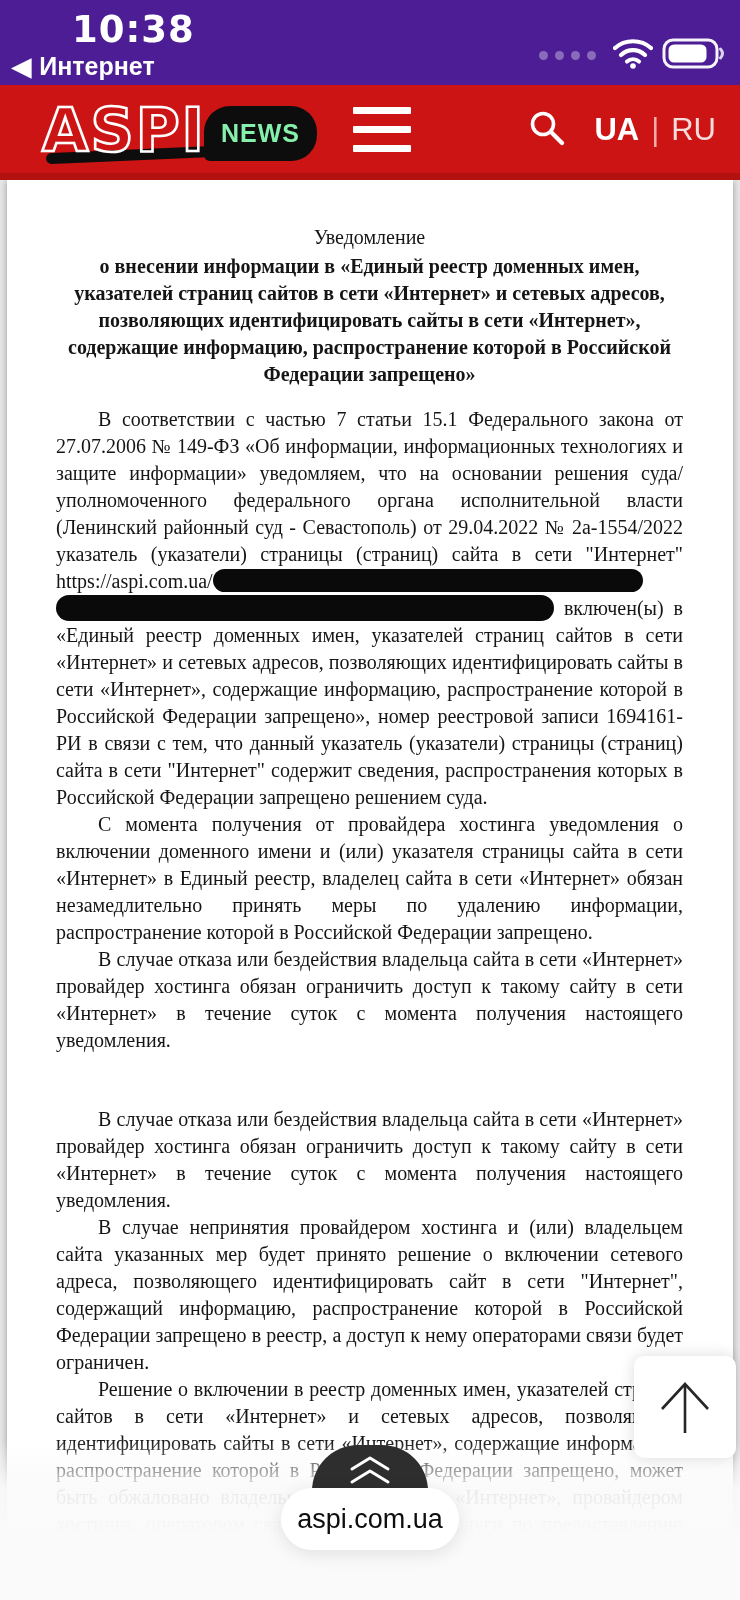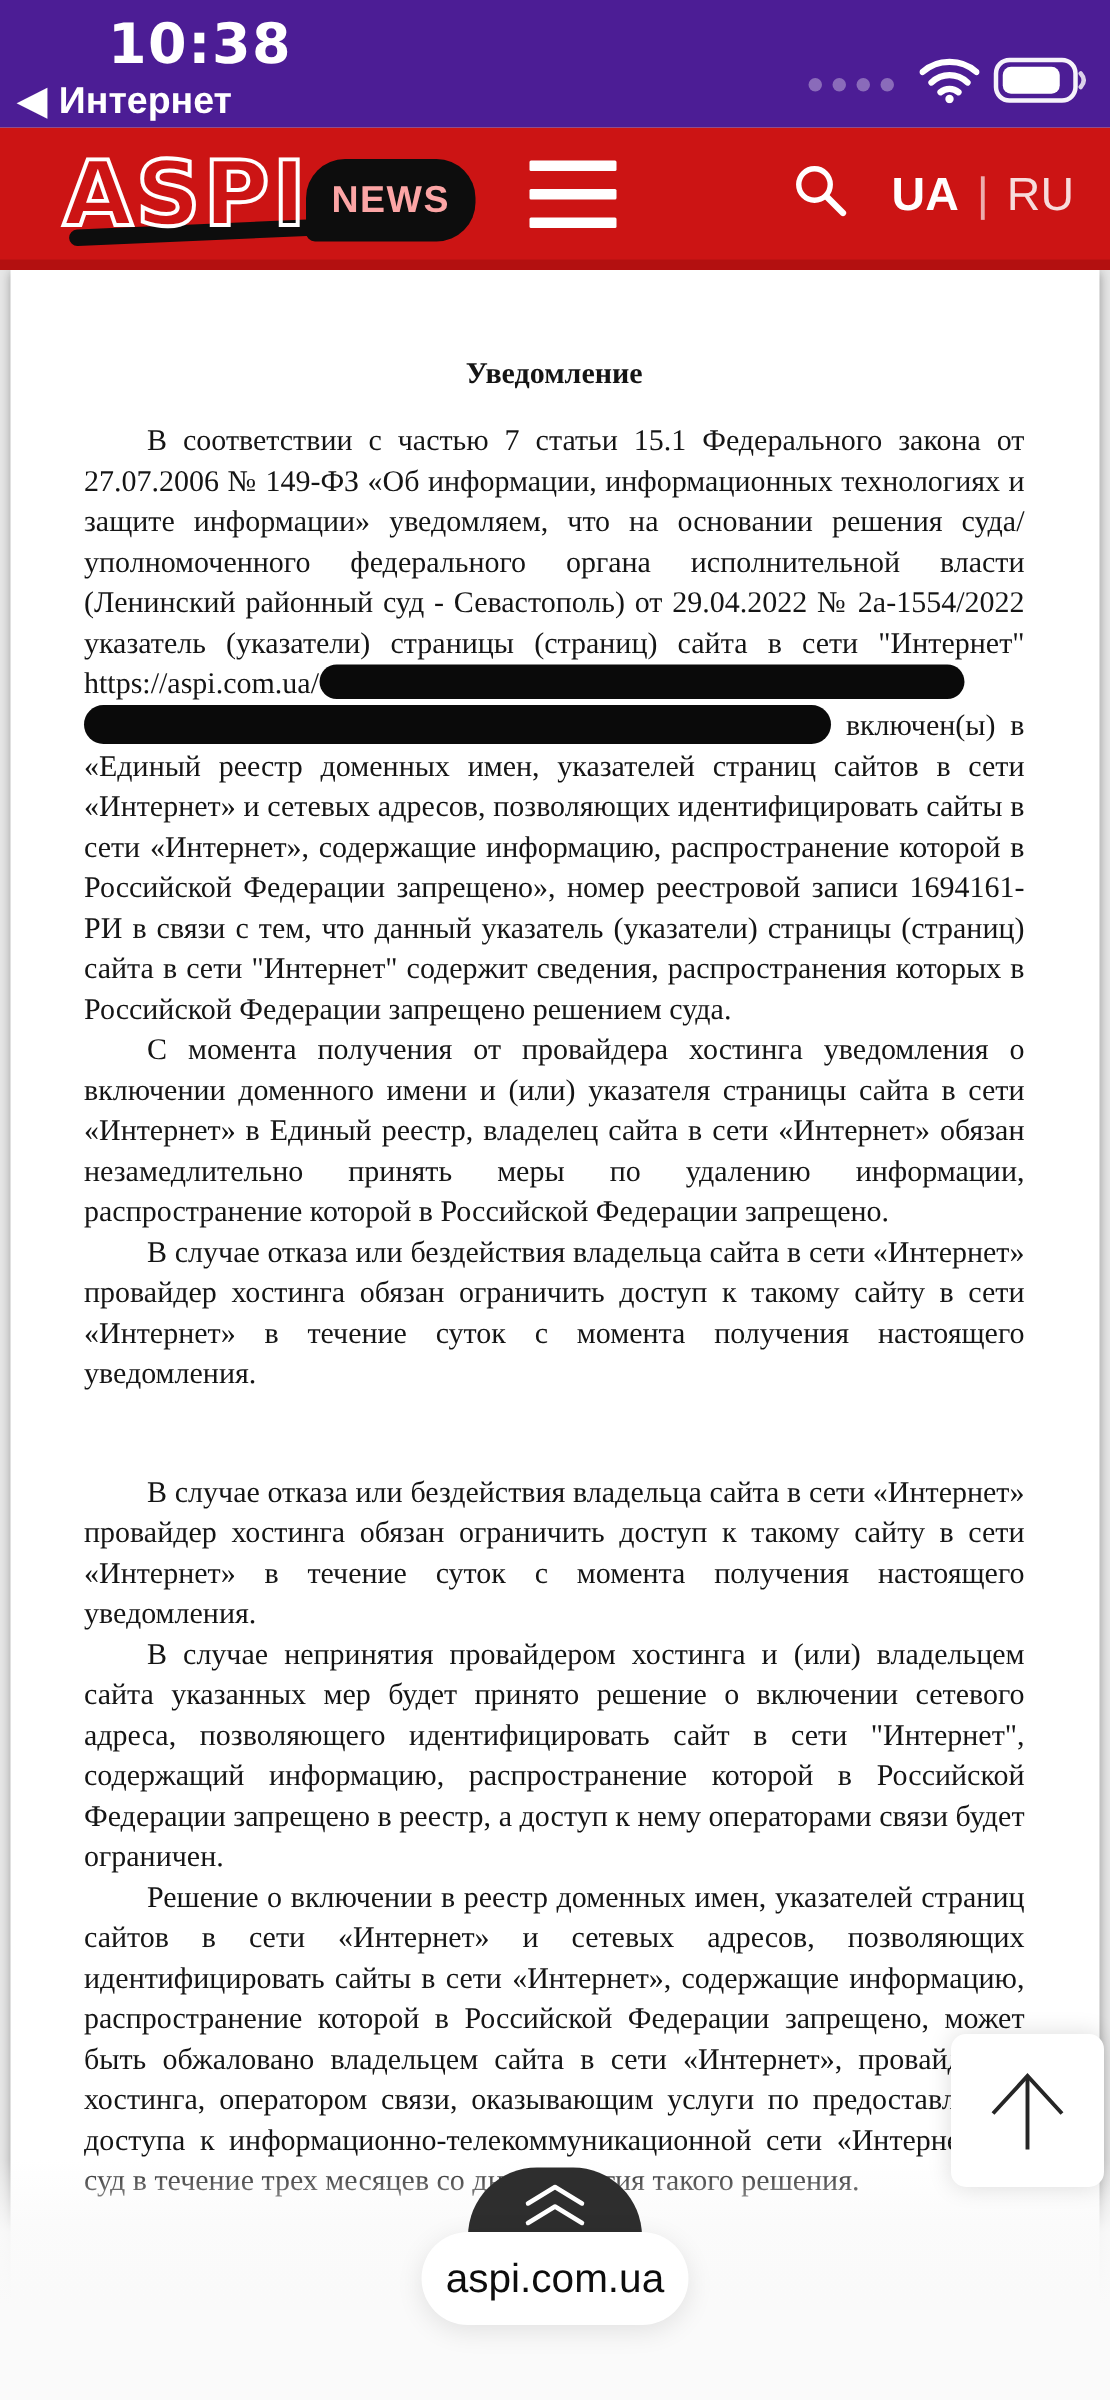--- a/index.html
+++ b/index.html
@@ -22,36 +22,36 @@
   
   .header { position:relative; height:95px; background:#cc1414; display:flex;
             align-items:center; padding:0 24px 6px 42px; z-index:9; }
   .header::after { content:""; position:absolute; left:0; right:0; bottom:0; height:7px; background:#b31010; }
   .logo { position:relative; display:flex; align-items:center; cursor:pointer; }
   .logo::after { content:""; position:absolute; left:4px; bottom:0px; width:195px; height:11px;
                  background:#0d0d0d; border-radius:8px; transform:rotate(-2.5deg); z-index:0; }
   .logo-aspi { position:relative; z-index:2; font-family:"DejaVu Sans", sans-serif;
                font-size:60px; font-weight:800; letter-spacing:2px; color:transparent;
                -webkit-text-stroke:2.6px #ffffff; line-height:1; }
-  .logo-news { position:relative; z-index:1; margin-left:-2px; background:#0d0d0d; color:#fca5a5;
+  .logo-news { position:relative; z-index:1; margin-left:-2px; background:#0d0d0d; color:#86efac;
                font-weight:bold; font-size:25px; letter-spacing:1px; padding:13px 17px;
                border-radius:26px 26px 26px 6px; transform:translateY(4px); }
   .menu-btn { margin-left:32px; display:flex; flex-direction:column; gap:12px; cursor:pointer; padding:4px; }
   .menu-btn i { width:58px; height:7px; background:#fff; border-radius:1px; }
   .header-right { margin-left:auto; display:flex; align-items:center; gap:28px; }
   .lang { display:flex; align-items:center; gap:12px; font-size:31px; color:#fff; }
   .lang .ua { font-weight:bold; cursor:pointer;text-align:right; }
   .lang .sep { opacity:.65; font-weight:300; }
   .lang .ru { opacity:.85; cursor:pointer; }
 
   
   .page { position:absolute; top:180px; left:7px; right:7px; height:1420px; background:#fff;
           box-shadow:0 1px 7px rgba(0,0,0,.35); padding:44px 50px 0 49px; overflow:hidden;
           font-family:"Liberation Serif", serif; color:#151515; z-index:1; }
-  .doc-title    { text-align:center; font-weight:bold; font-size:20px; line-height:27px; margin:12px; }
+  .doc-title    { text-align:center; font-weight:normal; font-size:20px; line-height:27px; margin:0; }
   .doc-subtitle { text-align:center; font-weight:bold; font-size:20px; line-height:27px; margin:2px 0 0; }
   p.doc { margin:0; text-align:justify; text-indent:42px; font-size:20px; line-height:27px; }
   p.first  { margin-top:18px; }
   p.gap-md { margin-top:52px; }
   .redact { display:inline-block; background:#0a0a0a; border-radius:12px; height:23px; vertical-align:-4px; }
   .redact.r1 { width:430px; }
   .redact.r2 { width:498px; height:26px; vertical-align:-6px; border-radius:13px; }
 
   
   .scrolltop-card { position:absolute; top:1356px; right:4px; width:102px; height:102px;
@@ -122,20 +122,21 @@
     <div class="lang">
       <span class="ua">UA</span>
       <span class="sep">|</span>
       <span class="ru">RU</span>
     </div>
   </div>
 </div>
 
 <div class="page">
   <p class="doc-title">Уведомление</p>
+  <p class="doc-subtitle">о внесении информации в «Единый реестр доменных имен, указателей страниц сайтов в сети «Интернет» и сетевых адресов, позволяющих идентифицировать сайты в сети «Интернет», содержащие информацию, распространение которой в Российской Федерации запрещено»</p>
 
   <p class="doc first"><span>В соответствии с частью 7 статьи 15.1 Федерального закона от 27.07.2006 № 149-ФЗ «Об информации, информационных технологиях и защите информации» уведомляем, что на основании решения суда/уполномоченного федерального органа исполнительной власти (Ленинский районный суд - Севастополь) от 29.04.2022 № 2а-1554/2022 указатель (указатели) страницы (страниц) сайта в сети "Интернет" https://aspi.com.ua/</span><span class="redact r1"></span> <span class="redact r2"></span> <span>включен(ы) в «Единый реестр доменных имен, указателей страниц сайтов в сети «Интернет» и сетевых адресов, позволяющих идентифицировать сайты в сети «Интернет», содержащие информацию, распространение которой в Российской Федерации запрещено», номер реестровой записи 1694161-РИ в связи с тем, что данный указатель (указатели) страницы (страниц) сайта в сети "Интернет" содержит сведения, распространения которых в Российской Федерации запрещено решением суда.</span></p>
 
   <p class="doc">С момента получения от провайдера хостинга уведомления о включении доменного имени и (или) указателя страницы сайта в сети «Интернет» в Единый реестр, владелец сайта в сети «Интернет» обязан незамедлительно принять меры по удалению информации, распространение которой в Российской Федерации запрещено.</p>
   <p class="doc">В случае отказа или бездействия владельца сайта в сети «Интернет» провайдер хостинга обязан ограничить доступ к такому сайту в сети «Интернет» в течение суток с момента получения настоящего уведомления.</p>
 
   <p class="doc gap-md">В случае отказа или бездействия владельца сайта в сети «Интернет» провайдер хостинга обязан ограничить доступ к такому сайту в сети «Интернет» в течение суток с момента получения настоящего уведомления.</p>
   <p class="doc">В случае непринятия провайдером хостинга и (или) владельцем сайта указанных мер будет принято решение о включении сетевого адреса, позволяющего идентифицировать сайт в сети "Интернет", содержащий информацию, распространение которой в Российской Федерации запрещено в реестр, а доступ к нему операторами связи будет ограничен.</p>
   <p class="doc">Решение о включении в реестр доменных имен, указателей страниц сайтов в сети «Интернет» и сетевых адресов, позволяющих идентифицировать сайты в сети «Интернет», содержащие информацию, распространение которой в Российской Федерации запрещено, может быть обжаловано владельцем сайта в сети «Интернет», провайдером хостинга, оператором связи, оказывающим услуги по предоставлению доступа к информационно-телекоммуникационной сети «Интернет», в суд в течение трех месяцев со дня принятия такого решения.</p>
 

